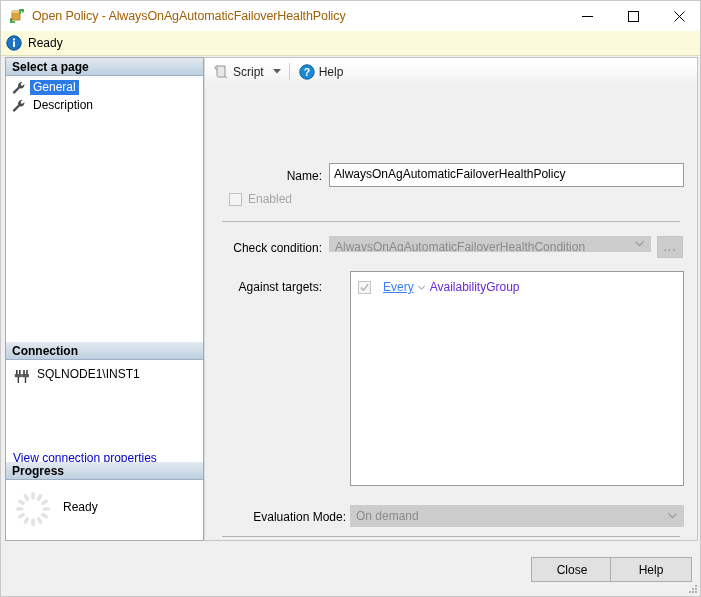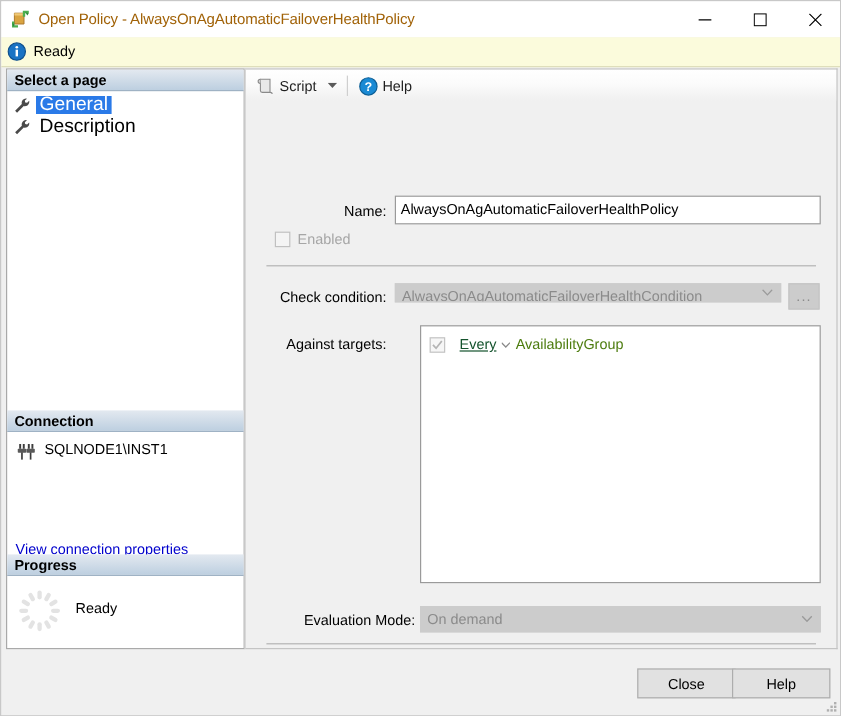--- a/index.html
+++ b/index.html
@@ -80,21 +80,21 @@
     padding-left: 6px;
     font-size: 12px; font-weight: bold;
     color: #000000;
   }
   .page-list { padding: 3px 0 0 5px; }
   .page-item {
     display: flex; align-items: center;
     height: 17px; margin-bottom: 1px;
   }
   .page-item .wrench { width: 16px; height: 14px; flex:none; margin-right: 3px; }
-  .page-label { font-size: 16px; padding: 0 3px; line-height: 15px; }
+  .page-label { font-size: 12px; padding: 0 3px; line-height: 15px; }
   .page-label.selected { background: #2a7ae8; color: #ffffff; }
 
   .conn-body { padding: 6px 0 0 0; position: relative; height: 110px; }
   .conn-row { display: flex; padding-left: 7px; }
   .conn-icon { width: 18px; height: 18px; flex: none; margin-right: 6px; margin-top: 1px;}
   .conn-lines { font-size: 12px; line-height: 14px; }
   .conn-link {
     position: absolute; left: 7px; bottom: 6px;
     font-size: 12px; color: #0000cc;
     text-decoration: underline; cursor: pointer;
@@ -217,29 +217,29 @@
   }
   .target-chk {
     width: 13px; height: 13px;
     border: 1px solid #c4c4c4;
     background: #f6f6f6;
     margin-right: 12px; flex:none;
     position: relative;
   }
   .target-chk svg { position: absolute; left: 1px; top: 1px; }
   .target-every {
-    font-size: 12px; color: #14532d;
+    font-size: 12px; color: #3b82f6;
     text-decoration: underline; cursor: pointer;
   }
   .target-caret {
     width: 14px; display: flex;
     align-items: center; justify-content: center;
     margin: 0 1px;
   }
-  .target-type { font-size: 12px; color: #4d7c0f; }
+  .target-type { font-size: 12px; color: #6d28d9; }
 
   
   .btnbar { position: absolute; left: 0; top: 545px; width: 701px; height: 52px; }
   .dlg-btn {
     position: absolute; top: 11px;
     width: 82px; height: 25px;
     background: #e1e1e1;
     border: 1px solid #adadad;
     font-size: 12px; color: #000;
     display: flex; align-items: center; justify-content: center;

